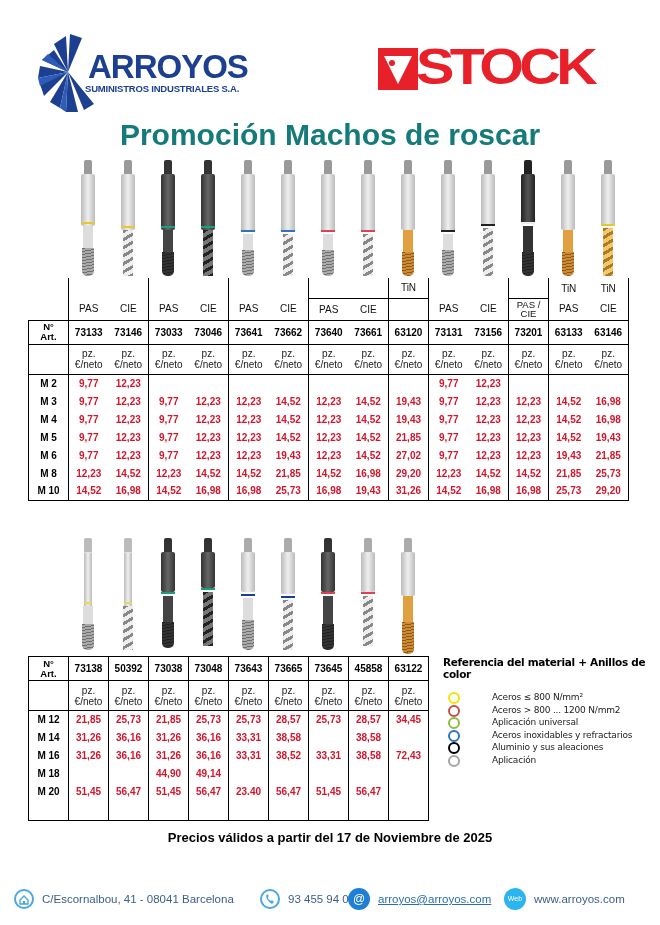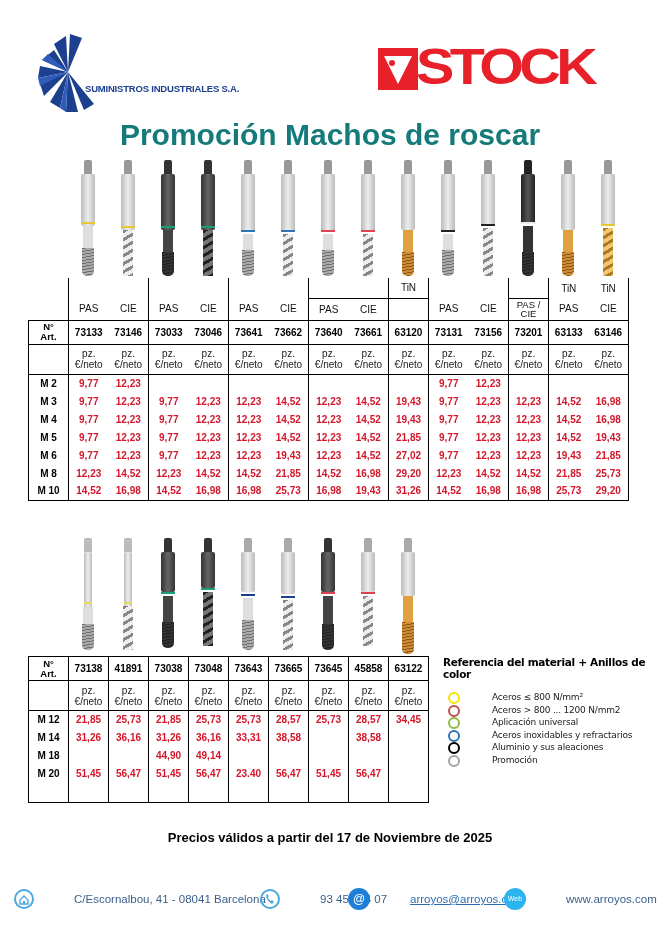--- a/index.html
+++ b/index.html
@@ -37,21 +37,21 @@
   .legend{left:443px;top:656px;width:215px;}
   .legend-title{font-weight:bold;font-size:10.5px;font-family:"DejaVu Sans",sans-serif;letter-spacing:-0.3px;}
   .legend-row{position:relative;height:12.5px;font-size:9px;font-family:"DejaVu Sans",sans-serif;letter-spacing:-0.2px;}
   .legend-ring{position:absolute;left:5px;top:0;width:8px;height:8px;border-radius:50%;border:2px solid #000;}
   .legend-label{position:absolute;left:49px;top:0;white-space:nowrap;color:#222;}
   .validity{left:0;width:660px;top:830px;text-align:center;font-weight:bold;font-size:13px;}
   
   .footer{left:14px;top:885px;height:28px;width:640px;font-size:11.5px;color:#3b5f8a;}
   .f-item{position:absolute;top:0;height:28px;display:flex;align-items:center;}
   .f-icon{display:inline-block;width:20px;height:20px;border-radius:50%;position:relative;margin-right:8px;}
-  .f-text{font-size:11.5px;white-space:nowrap;margin-left:32px;}
+  .f-text{font-size:11.5px;white-space:nowrap;}
 </style>
 </head>
 <body>
 
 <div class="abs arroyos-logo">
   <svg width="60" height="85" viewBox="0 0 60 85" style="position:absolute;left:0;top:0">
     <g fill="#1d3f8f">
       <polygon points="30,42 4,30 16,20"></polygon>
       <polygon points="30,42 16,14 28,6"></polygon>
       <polygon points="30,42 32,4 44,8"></polygon>
@@ -60,20 +60,21 @@
       <polygon points="30,42 22,78 12,72"></polygon>
       <polygon points="30,42 40,82 28,82"></polygon>
       <polygon points="30,42 56,74 46,80"></polygon>
     </g>
     <g fill="#2e5cb8">
       <polygon points="30,42 10,24 4,30"></polygon>
       <polygon points="30,42 2,56 0,48"></polygon>
       <polygon points="30,42 28,82 22,78"></polygon>
     </g>
   </svg>
+  <div class="arroyos-name">ARROYOS</div>
   <div class="arroyos-sub">SUMINISTROS INDUSTRIALES S.A.</div>
 </div>
 
 <div class="abs stock-logo">
   <div class="stock-box">
     <svg width="40" height="42" viewBox="0 0 40 42">
         <polygon points="6,8 34,8 20,36" fill="#fff"></polygon>
         <circle cx="14" cy="15" r="3" fill="#e8202a"></circle>
       </svg>
   </div>
@@ -458,21 +459,21 @@
       <col style="width:40px">
       <col style="width:40px">
       <col style="width:40px">
       <col style="width:40px">
       <col style="width:40px">
   </colgroup>
   <tbody>
       <tr style="height:24px">
     <td class="art bl bt bb" style="line-height:10px;font-size:9.5px"><span>N°</span><br><span>Art.</span></td>
     <td class="art bl bt bb">73138</td>
-    <td class="art bl bt bb">41891</td>
+    <td class="art bl bt bb">50392</td>
     <td class="art bl bt bb">73038</td>
     <td class="art bl bt bb">73048</td>
     <td class="art bl bt bb">73643</td>
     <td class="art bl bt bb">73665</td>
     <td class="art bl bt bb">73645</td>
     <td class="art bl bt bb">45858</td>
     <td class="art bl bt bb br">63122</td>
   </tr>
   <tr style="height:30px">
     <td class="bl bb"></td>
@@ -504,20 +505,32 @@
         <td class="rowlbl bl">M 14</td>
         <td class="price bl">31,26</td>
         <td class="price bl">36,16</td>
         <td class="price bl">31,26</td>
         <td class="price bl">36,16</td>
         <td class="price bl">33,31</td>
         <td class="price bl">38,58</td>
         <td class="price bl"></td>
         <td class="price bl">38,58</td>
         <td class="price bl br"></td>
+      </tr>
+      <tr style="height: 18px;">
+        <td class="rowlbl bl">M 16</td>
+        <td class="price bl">31,26</td>
+        <td class="price bl">36,16</td>
+        <td class="price bl">31,26</td>
+        <td class="price bl">36,16</td>
+        <td class="price bl">33,31</td>
+        <td class="price bl">38,52</td>
+        <td class="price bl">33,31</td>
+        <td class="price bl">38,58</td>
+        <td class="price bl br">72,43</td>
       </tr>
       <tr style="height: 18px;">
         <td class="rowlbl bl">M 18</td>
         <td class="price bl"></td>
         <td class="price bl"></td>
         <td class="price bl">44,90</td>
         <td class="price bl">49,14</td>
         <td class="price bl"></td>
         <td class="price bl"></td>
         <td class="price bl"></td>
@@ -569,21 +582,21 @@
       <div class="legend-row">
         <span class="legend-ring" style="border-color: rgb(47, 117, 181);"></span>
         <span class="legend-label">Aceros inoxidables y refractarios</span>
       </div>
       <div class="legend-row">
         <span class="legend-ring" style="border-color: rgb(0, 0, 0);"></span>
         <span class="legend-label">Aluminio y sus aleaciones</span>
       </div>
       <div class="legend-row">
         <span class="legend-ring" style="border-color: rgb(166, 166, 166);"></span>
-        <span class="legend-label">Promoción</span>
+        <span class="legend-label">Aplicación</span>
       </div>
     </div>
 </div>
 
 <div class="abs validity">Precios válidos a partir del 17 de Noviembre de 2025</div>
 
 <div class="abs footer">
   <div class="f-item" style="left:0">
     <span class="f-icon" style="background:#fff;border:2px solid #4aa8dc;width:16px;height:16px;">
       <svg width="16" height="16" viewBox="0 0 16 16" style="position:absolute;left:0;top:0">

